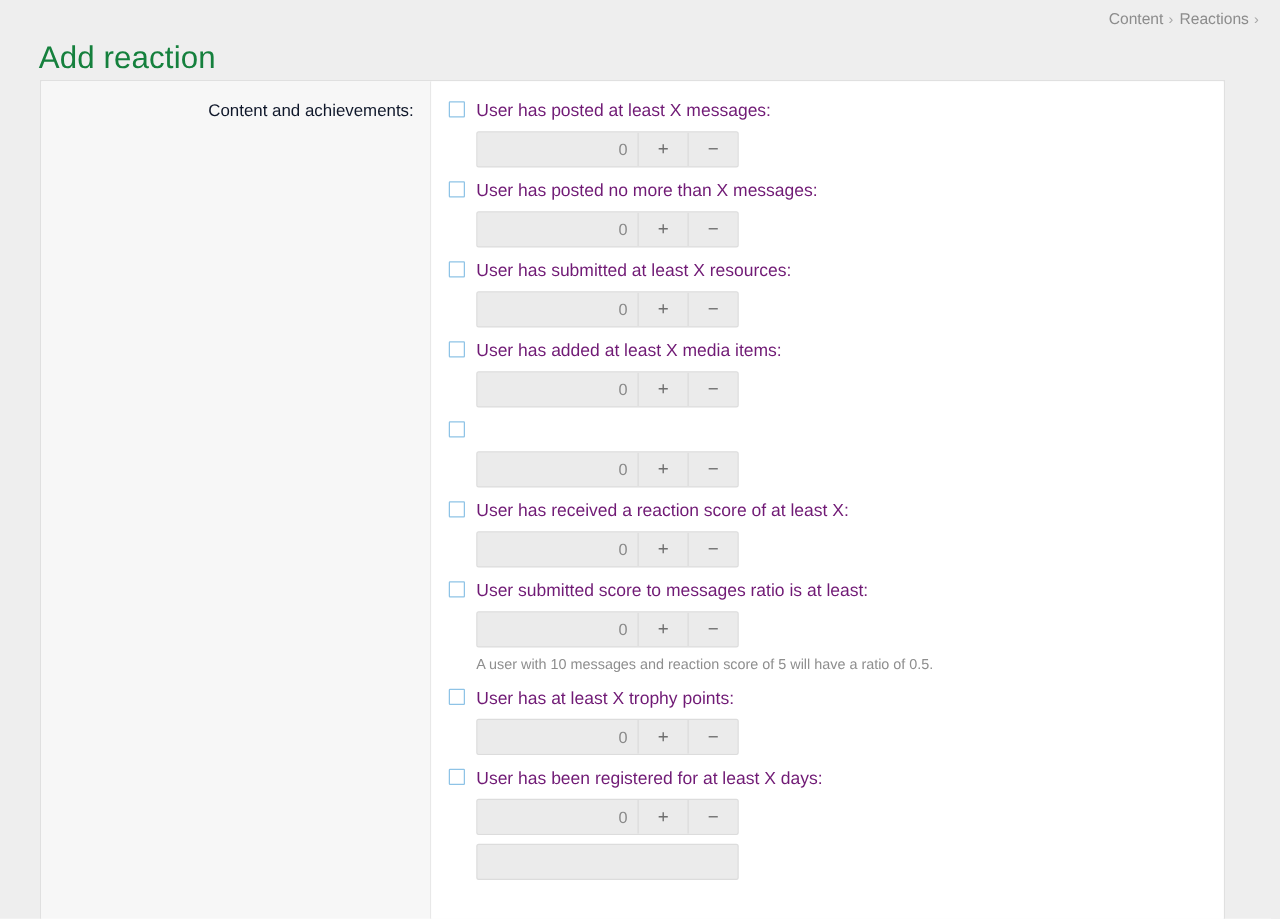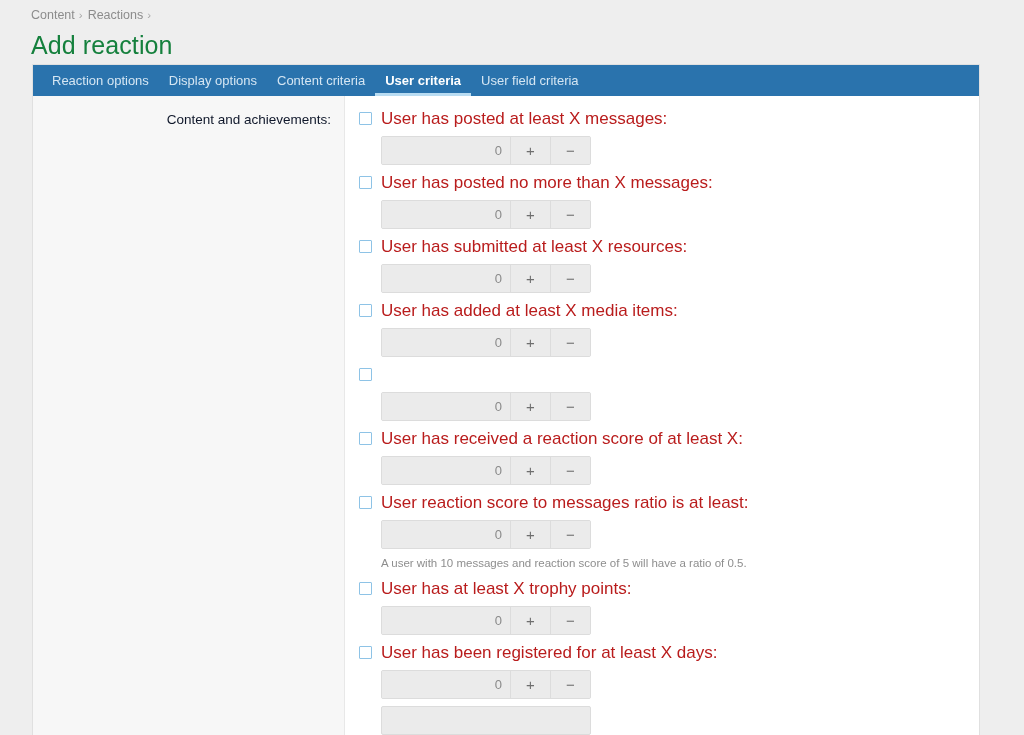--- a/index.html
+++ b/index.html
@@ -13,25 +13,26 @@
   }
   body {
     background: #eeeeee;
     font-family: "Liberation Sans", sans-serif;
     color: #141414;
     -webkit-font-smoothing: antialiased;
   }
 
   
   .breadcrumb {
-    padding: 7px 0 0 31px;
+    padding: 7px 12px 0 31px;
     font-size: 12.5px;
     color: #8c8c8c;
     line-height: 16px;
     white-space: nowrap;
+    text-align: right;
   }
   .breadcrumb .crumb {
     color: #8c8c8c;
     text-decoration: none;
   }
   .breadcrumb .sep {
     color: #a8a8a8;
     margin: 0 5px 0 4px;
     font-size: 11.5px;
   }
@@ -130,22 +131,22 @@
     width: 13px;
     height: 13px;
     flex: 0 0 13px;
     border: 1px solid #8ec3e6;
     background: #ffffff;
     border-radius: 1px;
     margin-right: 9px;
     cursor: pointer;
   }
   .crit-label {
-    font-size: 17px;
-    color: #b91c1c;
+    font-size: 14px;
+    color: #701a75;
     line-height: 18px;
     cursor: pointer;
     white-space: nowrap;
   }
 
   
   .stepper {
     display: flex;
     align-items: stretch;
     width: 210px;
@@ -192,27 +193,20 @@
 </style>
 </head>
 <body>
 
 <div class="breadcrumb"><span class="crumb">Content</span><span class="sep">›</span><span class="crumb">Reactions</span><span class="sep">›</span></div>
 
 <h1 class="page-title">Add reaction</h1>
 
 <div class="card">
 
-  <div class="tabbar">
-      <div class="tab">Reaction options</div>
-      <div class="tab">Display options</div>
-      <div class="tab">Content criteria</div>
-      <div class="tab active">User criteria</div>
-      <div class="tab">User field criteria</div>
-    </div>
 
   <div class="form-body">
     <div class="label-col">
       <div class="col-label">Content and achievements:</div>
     </div>
     <div class="field-col">
         <div class="criterion">
           <div class="criterion-head">
             <span class="cbox"></span>
             <span class="crit-label">User has posted at least X messages:</span>
@@ -273,21 +267,21 @@
           </div>
           <div class="stepper">
             <input class="stepper-input" type="text" value="0" style="">
             <span class="step-btn">+</span>
             <span class="step-btn">−</span>
           </div>
         </div>
         <div class="criterion">
           <div class="criterion-head">
             <span class="cbox"></span>
-            <span class="crit-label">User reaction score to messages ratio is at least:</span>
+            <span class="crit-label">User submitted score to messages ratio is at least:</span>
           </div>
           <div class="stepper">
             <input class="stepper-input" type="text" value="0" style="">
             <span class="step-btn">+</span>
             <span class="step-btn">−</span>
           </div>
           <div class="hint">A user with 10 messages and reaction score of 5 will have a ratio of 0.5.</div>
         </div>
         <div class="criterion">
           <div class="criterion-head">

